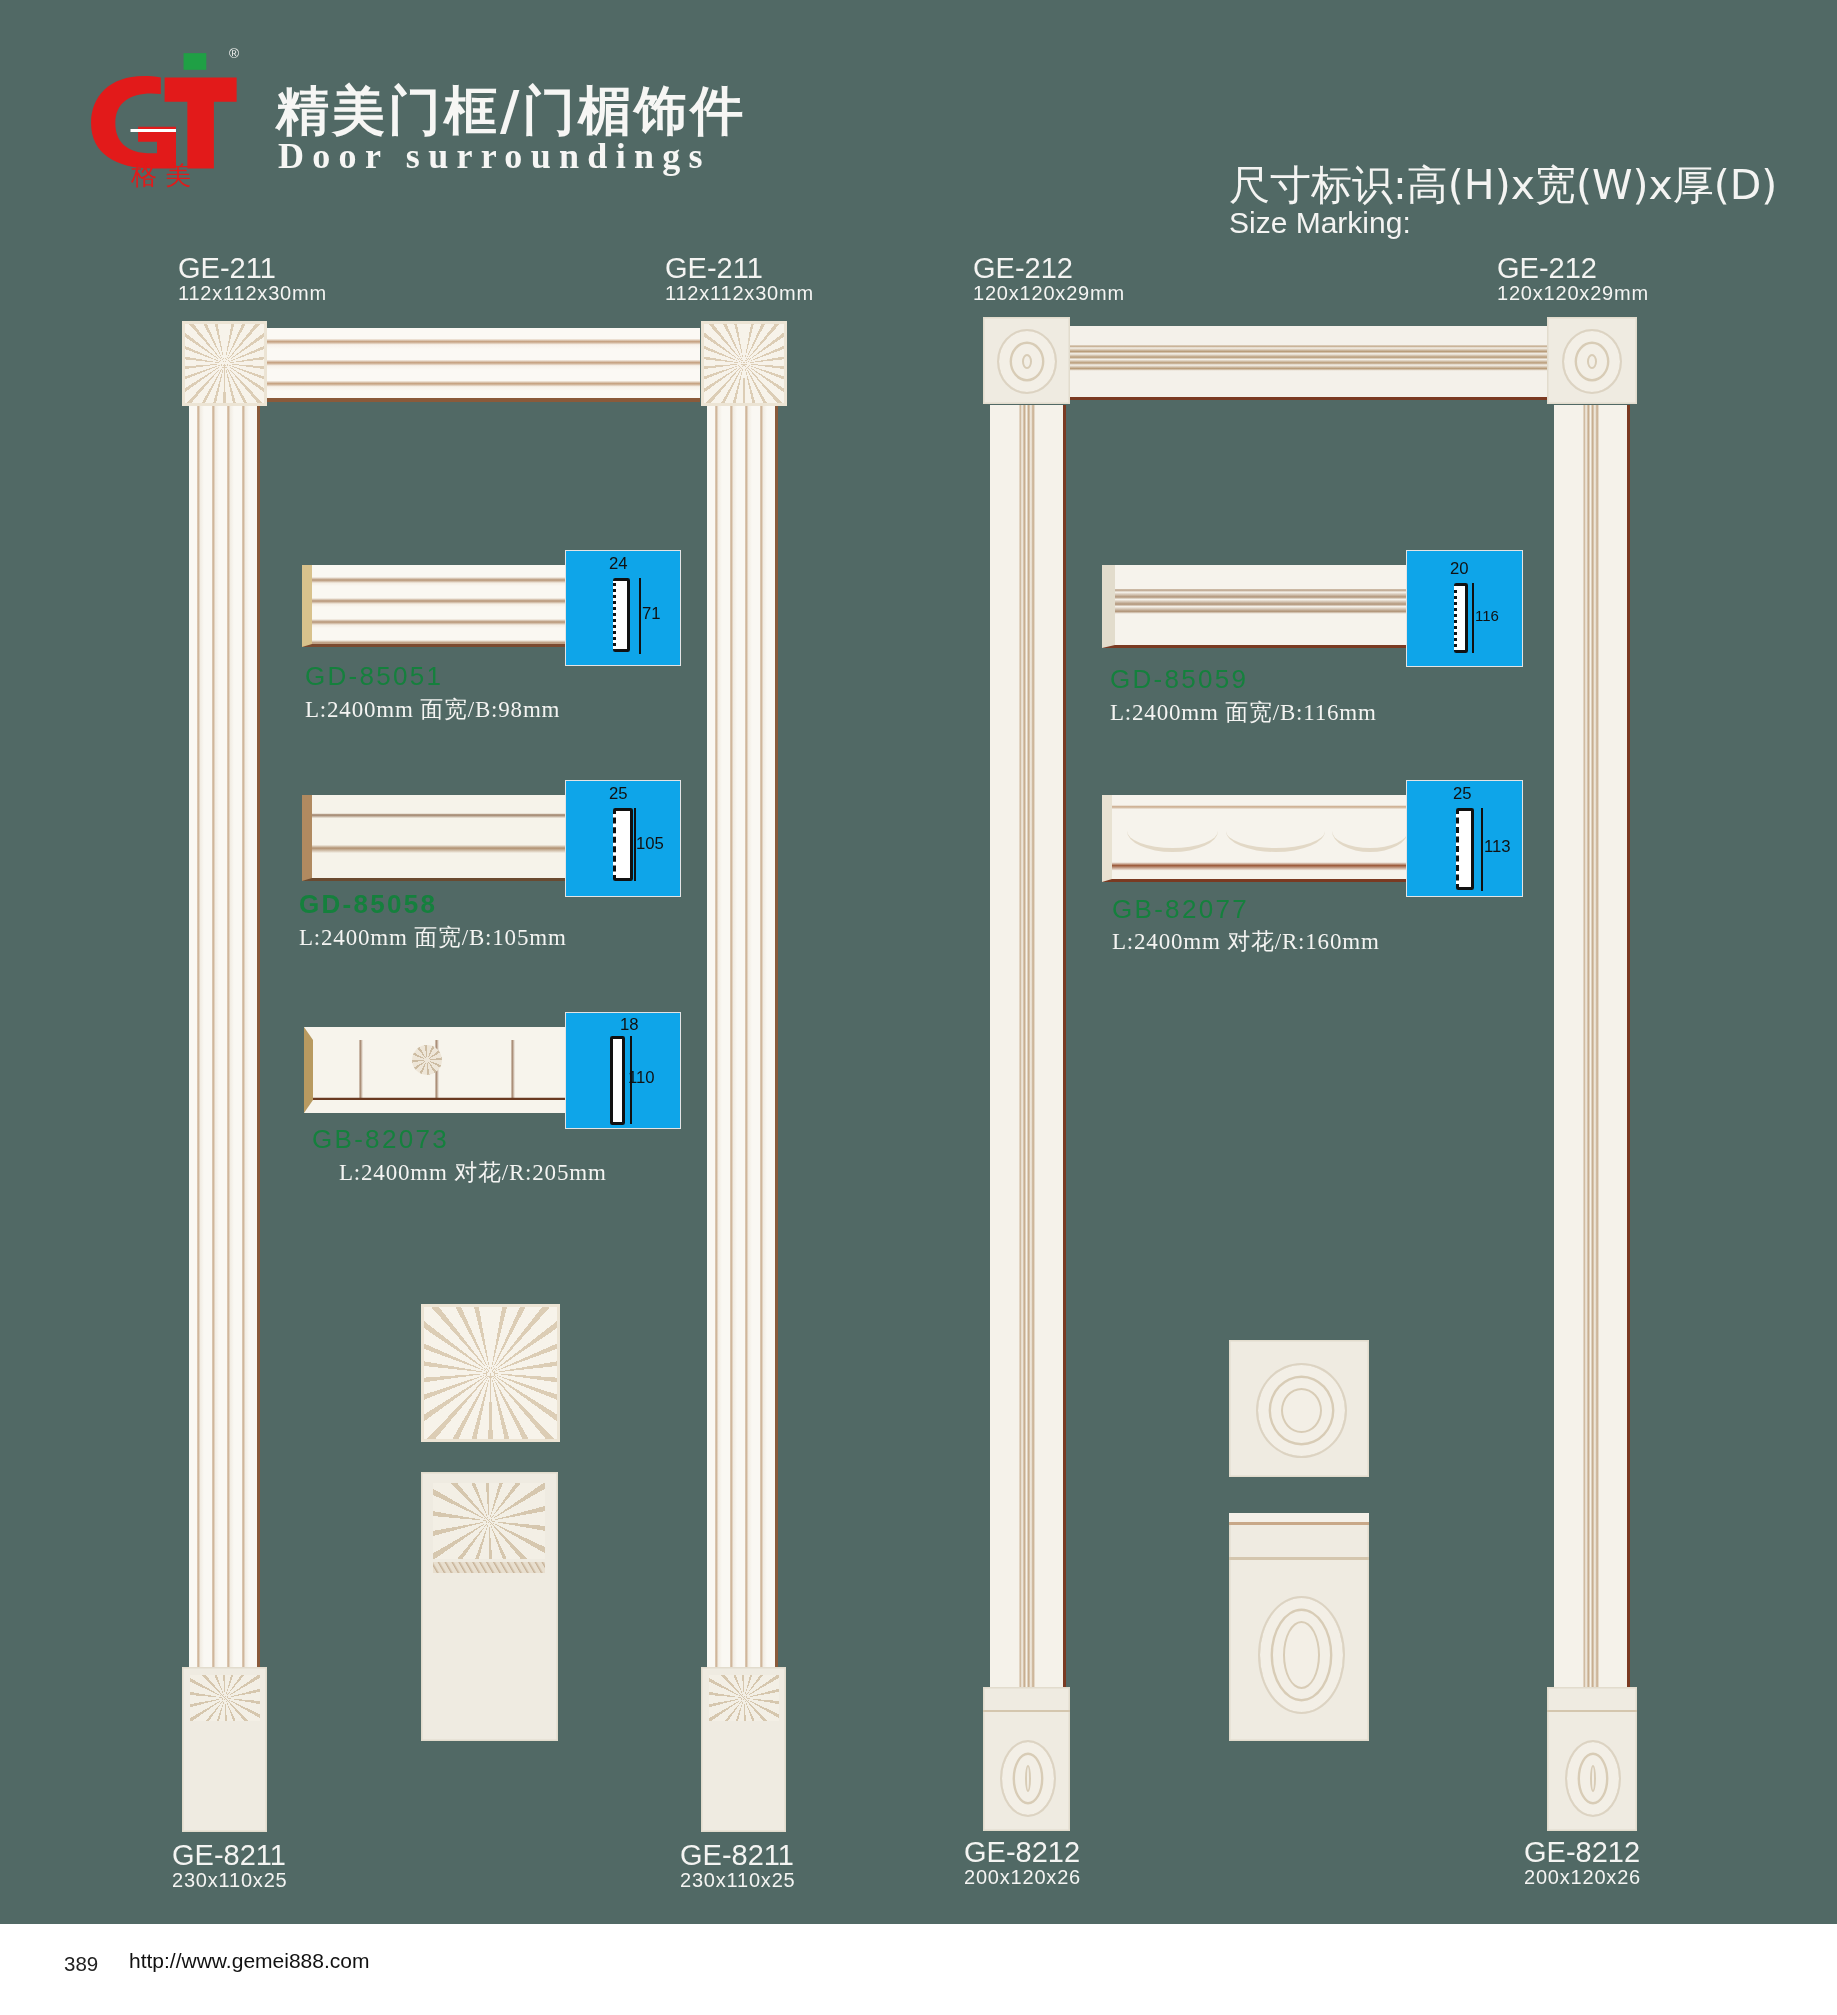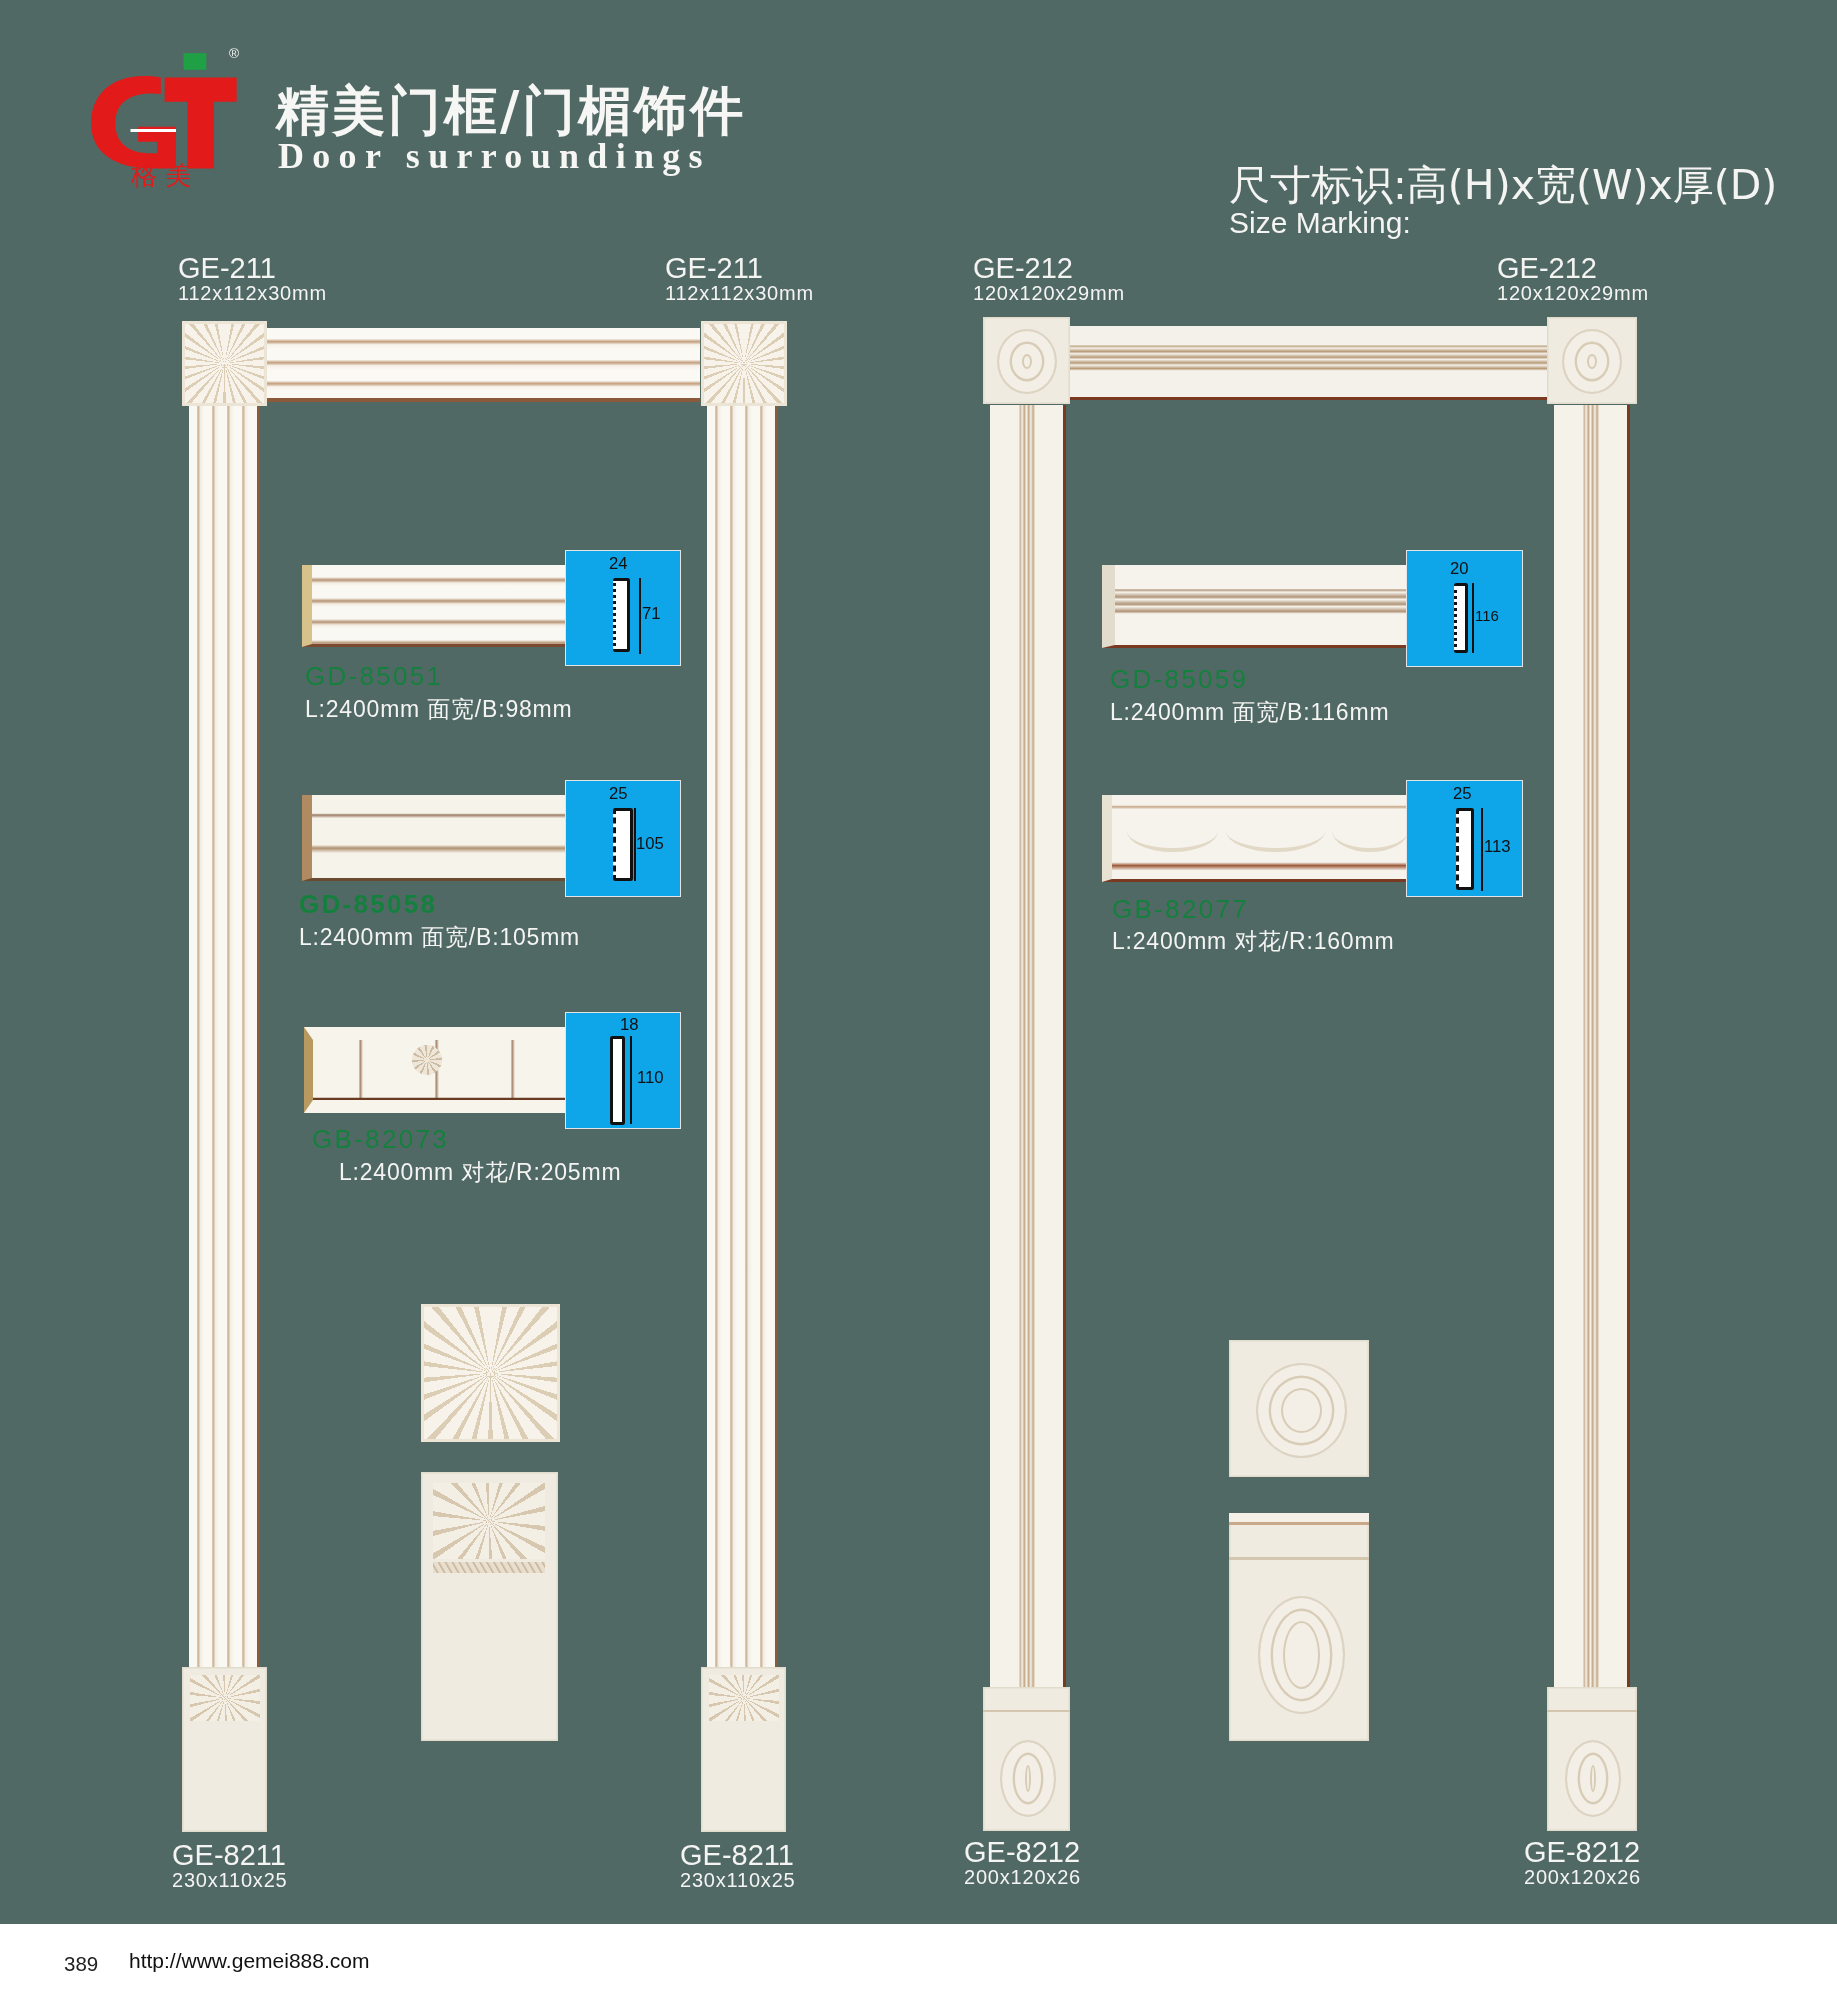--- a/index.html
+++ b/index.html
@@ -8,21 +8,21 @@
   .abs{position:absolute;}
   
   .logo{position:absolute;left:85px;top:47px;width:163px;height:148px;}
   .title-cn{position:absolute;left:276px;top:76px;font-family:"DejaVu Sans",sans-serif;font-weight:bold;font-size:53px;letter-spacing:3px;color:#f6f6f4;white-space:nowrap;}
   .title-en{position:absolute;left:278px;top:135px;font-family:"Liberation Serif","DejaVu Serif",serif;font-weight:bold;font-size:36px;letter-spacing:8.3px;color:#f6f6f4;white-space:nowrap;}
   .size-cn{position:absolute;left:1229px;top:158px;font-size:41px;color:#f4f4f2;white-space:nowrap;font-family:"DejaVu Sans",sans-serif;}
   .size-en{position:absolute;left:1229px;top:206px;font-size:30px;color:#f4f4f2;white-space:nowrap;}
   .code{position:absolute;font-size:29px;color:#f4f4f2;line-height:1;white-space:nowrap;}
   .dims{position:absolute;font-size:20px;color:#f4f4f2;line-height:1;white-space:nowrap;letter-spacing:0.8px;}
   .code-lg{position:absolute;font-size:26px;color:#15803d;line-height:1;white-space:nowrap;letter-spacing:2.3px;}
-  .spec{position:absolute;font-size:23px;color:#f4f4f2;line-height:1;white-space:nowrap;letter-spacing:0.8px;font-family:Liberation Sans, sans-serif;}
+  .spec{position:absolute;font-size:23px;color:#f4f4f2;line-height:1;white-space:nowrap;letter-spacing:0.8px;font-family:Liberation Serif, serif;}
   .block{position:absolute;background:#efebe1;box-shadow:inset 0 0 0 1.5px #e2dccd;}
   .fluted-v{position:absolute;background:
      repeating-linear-gradient(90deg,#faf8f3 0px,#faf8f3 7.6px,#c7a888 9px,#f2ede4 11.4px,#faf8f3 15px);
      border-right:3.8px solid #8a5a3a;}
   .fluted-v2{position:absolute;background:linear-gradient(90deg,#f5f2ea 0,#f5f2ea 40%,#c4a887 41%,#f5f2ea 44%,#c4a887 47%,#f5f2ea 50%,#c4a887 53%,#f5f2ea 56%,#c4a887 59%,#f5f2ea 62%,#f5f2ea 100%);border-right:3px solid #7a3a22;}
   .bar-h1{position:absolute;background:repeating-linear-gradient(180deg,#fbf9f4 0px,#fbf9f4 10.6px,#c39e7c 13.7px,#f7f2ea 16.7px,#fbf9f4 21px);border-bottom:4.6px solid #8a5a3a;}
   .bar-h2{position:absolute;background:linear-gradient(180deg,#f4f1ea 0,#f4f1ea 27%,#b89b78 28%,#f4f1ea 31%,#b89b78 36%,#f4f1ea 39%,#b89b78 44%,#f4f1ea 47%,#b89b78 52%,#f4f1ea 55%,#b89b78 60%,#f4f1ea 63%,#f4f1ea 100%);border-bottom:3.8px solid #7a3a22;}
   .rosette{position:absolute;border-radius:50%;border:2.3px solid #dcd3c2;box-shadow:inset 0 0 0 10.6px #f3efe6,inset 0 0 0 13px #d8ccb6,inset 0 0 0 23px #f3efe6,inset 0 0 0 25px #d8ccb6;background:#f3efe6;}
   .sunburst{position:absolute;background:repeating-conic-gradient(from 0deg at 50% 50%,#f7f3ea 0deg 10deg,#dccdb5 10deg 14deg);border:3.8px solid #ece4d4;box-sizing:border-box;}
   .profile-box{position:absolute;background:#0ea5e9;border:1.5px solid #e4e4e4;}
@@ -109,21 +109,21 @@
 <div class="code-lg" style="left:299px;top:891px;font-weight:bold;">GD-85058</div>
 <div class="spec" style="left:299px;top:926px;">L:2400mm  面宽/B:105mm</div>
 
 <div class="molding m3" style="left:304px;top:1027px;width:262px;height:86px;">
   <div class="abs" style="left:99px;top:4.6px;width:30px;height:30px;border-radius:50%;background:repeating-conic-gradient(#eee6d8 0deg 20deg,#cdbca2 20deg 30deg);"></div>
 </div>
 <div class="profile-box" style="left:565px;top:1012px;width:114px;height:115px;">
   <span class="w" style="left:54px;top:1.5px;">18</span>
   <div class="shape" style="left:44px;top:23px;width:9px;height:83px;"></div>
   <div class="vline" style="left:64px;top:23px;height:88px;"></div>
-  <span class="h" style="left:71px;top:55px;">110</span>
+  <span class="h" style="left:62px;top:55px;">110</span>
 </div>
 <div class="code-lg" style="left:312px;top:1126px;">GB-82073</div>
 <div class="spec" style="left:312px;top:1161px;margin-left:27px;">L:2400mm  对花/R:205mm</div>
 
 <div class="code" style="left:973px;top:254px;">GE-212</div>
 <div class="dims" style="left:973px;top:283px;">120x120x29mm</div>
 <div class="code" style="left:1497px;top:254px;">GE-212</div>
 <div class="dims" style="left:1497px;top:283px;">120x120x29mm</div>
 
 <div class="bar-h2" style="left:1070px;top:326px;width:477px;height:71px;"></div>

